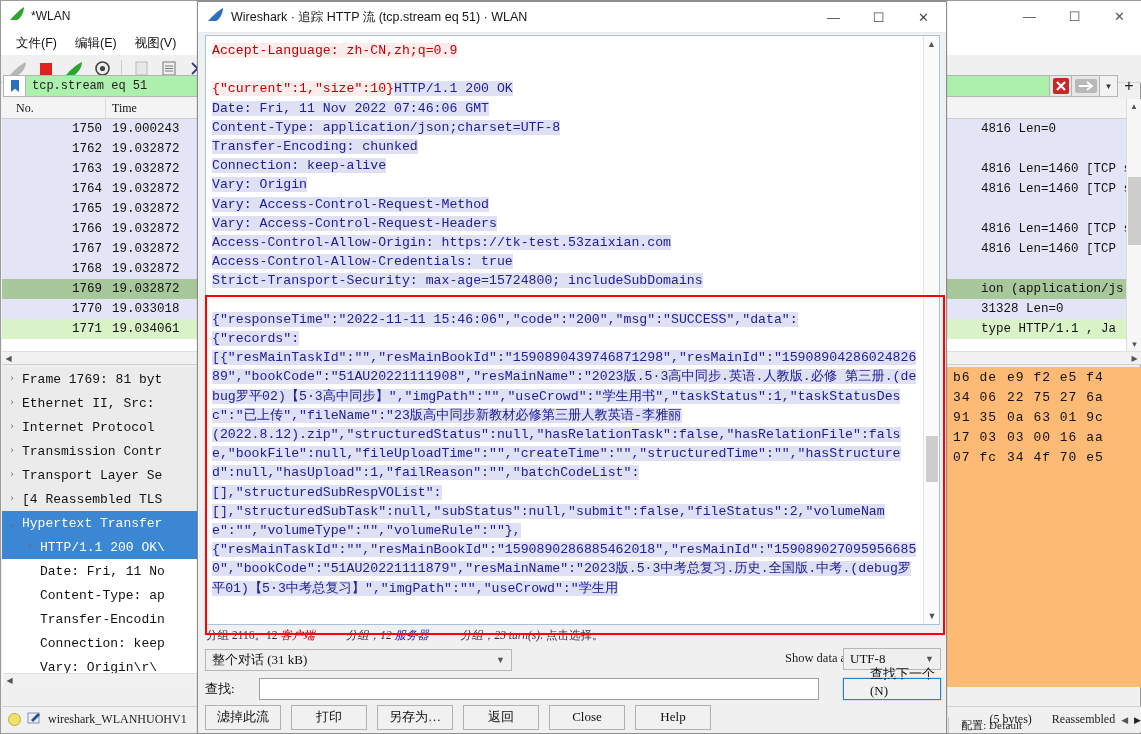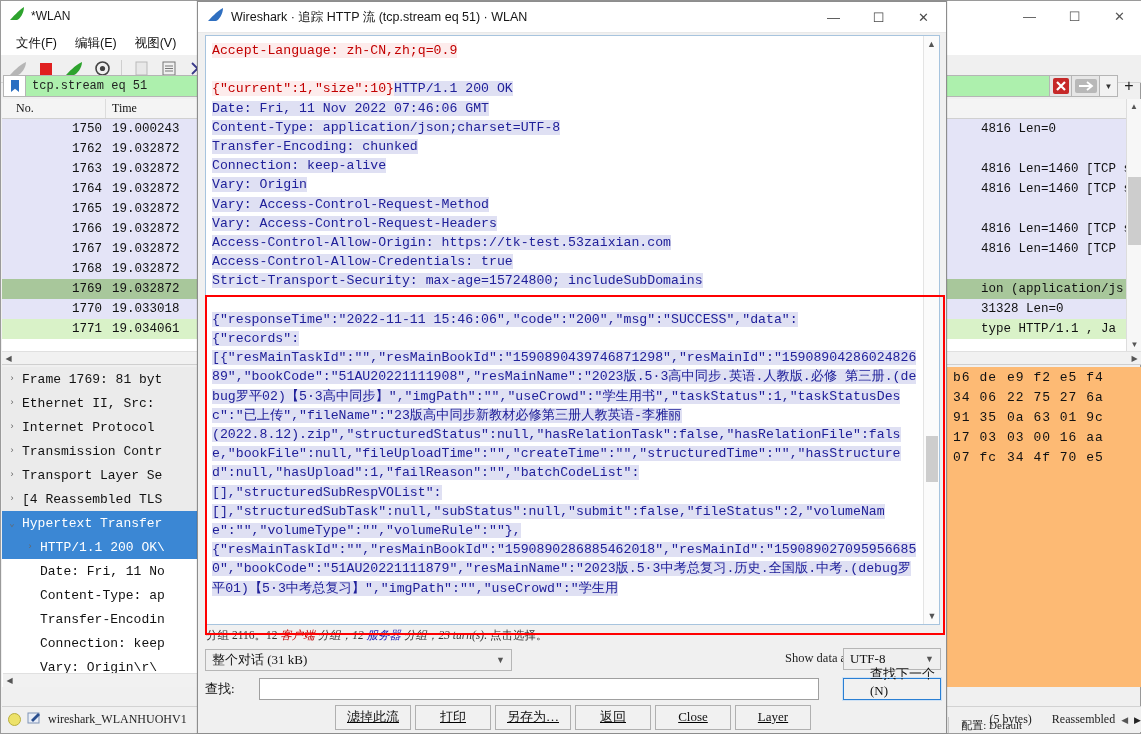--- a/index.html
+++ b/index.html
@@ -197,21 +197,21 @@
     border: 2px solid #ff0000; pointer-events: none; z-index: 40;
   }
 
   .dlg-statusline {
     position: absolute; left: 8px; top: 626px; width: 720px; height: 16px;
     font-family: "Liberation Serif", serif; font-size: 11.5px; color: #333;
     white-space: nowrap;
   }
   .sl-client { color: #c20000; font-style: italic; }
   .sl-server { color: #2020b0; font-style: italic; }
-  .sl-it { font-style: italic; }
+  .sl-it { font-style: italic; margin-left: 28px; }
 
   .dlg-row-combo {
     position: absolute; left: 7px; top: 646px; width: 736px; height: 24px;
     display: flex; align-items: center;
   }
   .combo-convo {
     width: 307px; height: 22px; background: #efefef; border: 1px solid #b6b6b6;
     display: flex; align-items: center; justify-content: space-between;
     padding: 0 6px; font-family: "Liberation Serif", serif; font-size: 13px; color: #111;
   }
@@ -238,21 +238,21 @@
   }
   .find-next {
     flex: none; width: 98px; height: 22px; background: #f1f1f1;
     border: 1px solid #2a7fd4; outline: 1px solid #cfe2f5;
     display: flex; align-items: flex-end; justify-content: center;
     font-family: "Liberation Serif", serif; font-size: 13px; color: #111; padding-left: 26px;
   }
 
   .dlg-buttons {
     position: absolute; left: 7px; top: 702px; width: 736px; height: 26px;
-    display: flex; align-items: center; justify-content: center; gap: 4px; text-decoration: underline;
+    display: flex; align-items: center; justify-content: flex-start; gap: 10px;
   }
   .dlg-btn {
     height: 25px; min-width: 76px; padding: 0 10px;
     background: #f1f1f1; border: 1px solid #b0b0b0;
     display: flex; align-items: center; justify-content: center;
     font-family: "Liberation Serif", serif; font-size: 13px; color: #111;
     white-space: nowrap;
   }
 </style>
 </head>
@@ -621,18 +621,18 @@
         <span>查找下一个(N)</span>
       </div>
     </div>
 
     <div class="dlg-buttons">
       <div class="dlg-btn">滤掉此流</div>
       <div class="dlg-btn">打印</div>
       <div class="dlg-btn">另存为…</div>
       <div class="dlg-btn">返回</div>
       <div class="dlg-btn">Close</div>
-      <div class="dlg-btn">Layer</div>
+      <div class="dlg-btn">Help</div>
     </div>
   </div>
 
   <div class="redbox"></div>
 </div>
 
 </body></html>

